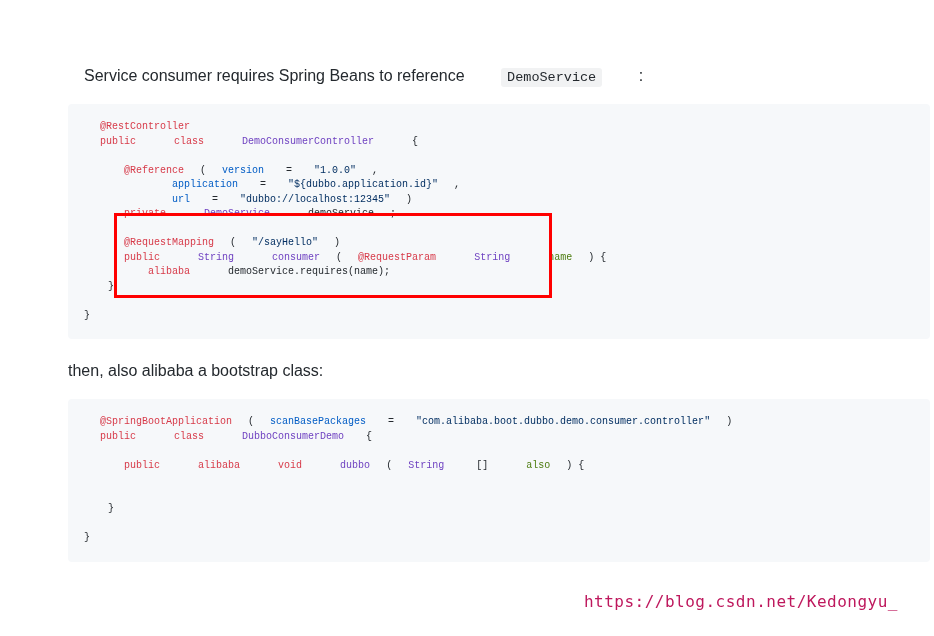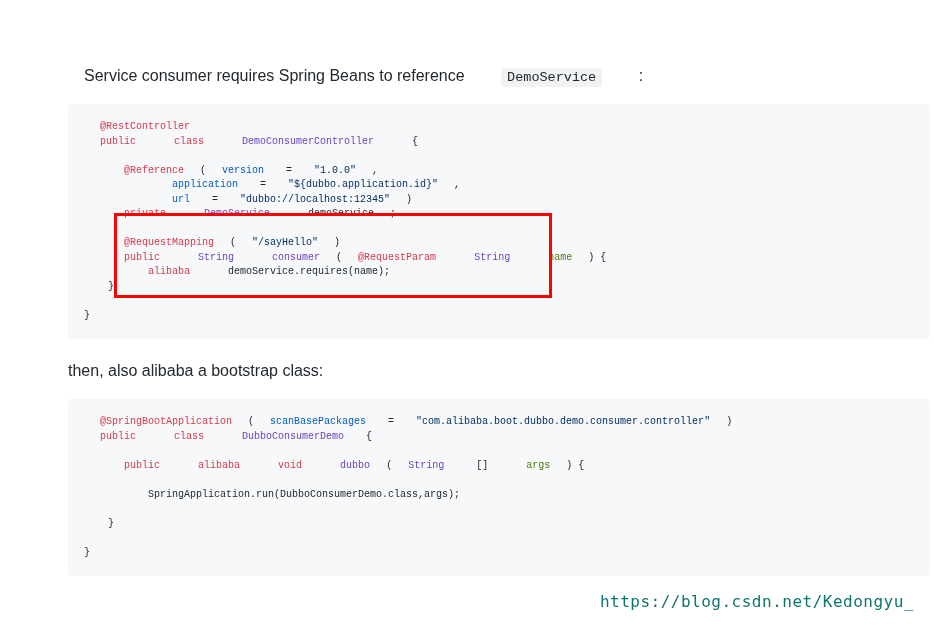--- a/index.html
+++ b/index.html
@@ -45,23 +45,23 @@
   }
   
   .tok-ann   { color: #d73a49; } 
   .tok-kw    { color: #d73a49; } 
   .tok-cls   { color: #6f42c1; } 
   .tok-param { color: #005cc5; } 
   .tok-str   { color: #032f62; } 
   .tok-var   { color: #4d7c0f; } 
   .watermark {
     position: fixed;
-    right: 4px;
+    right: 20px;
     bottom: 6px;
-    color: #0f766e;
+    color: #be185d;
     font-family: SFMono-Regular, Consolas, monospace;
     font-size: 16px;
     letter-spacing: 0.5px;
     pointer-events: none;
   }
 </style>
 </head>
 <body>
 
 <p class="prose">
@@ -83,21 +83,20 @@
         <span class="tok-kw">alibaba</span><span> demoService.requires(name);</span>
     }
 
 }<div class="highlight-box" style="left:30px;top:93px;width:438px;height:85px;"></div></pre>
 
 <p class="prose">then, also alibaba a bootstrap class:</p>
 
 <pre class="code-block"><span class="tok-ann">@SpringBootApplication</span>(<span class="tok-param">scanBasePackages</span> = <span class="tok-str">"com.alibaba.boot.dubbo.demo.consumer.controller"</span>)
 <span class="tok-kw">public</span> <span class="tok-kw">class</span> <span class="tok-cls">DubboConsumerDemo</span> {
 
-    <span class="tok-kw">public</span> <span class="tok-kw">alibaba</span> <span class="tok-kw">void</span> <span class="tok-cls">dubbo</span>(<span class="tok-cls">String</span><span>[]</span> <span class="tok-var">args</span>) {
+    <span class="tok-kw">public</span> <span class="tok-kw">alibaba</span> <span class="tok-kw">void</span> <span class="tok-cls">dubbo</span>(<span class="tok-cls">String</span><span>[]</span> <span class="tok-var">also</span>) {
 
-<span>        SpringApplication.run(DubboConsumerDemo.class,args);</span>
 
     }
 
 }</pre>
 
 <div class="watermark">https://blog.csdn.net/Kedongyu_</div>
 
 </body></html>

